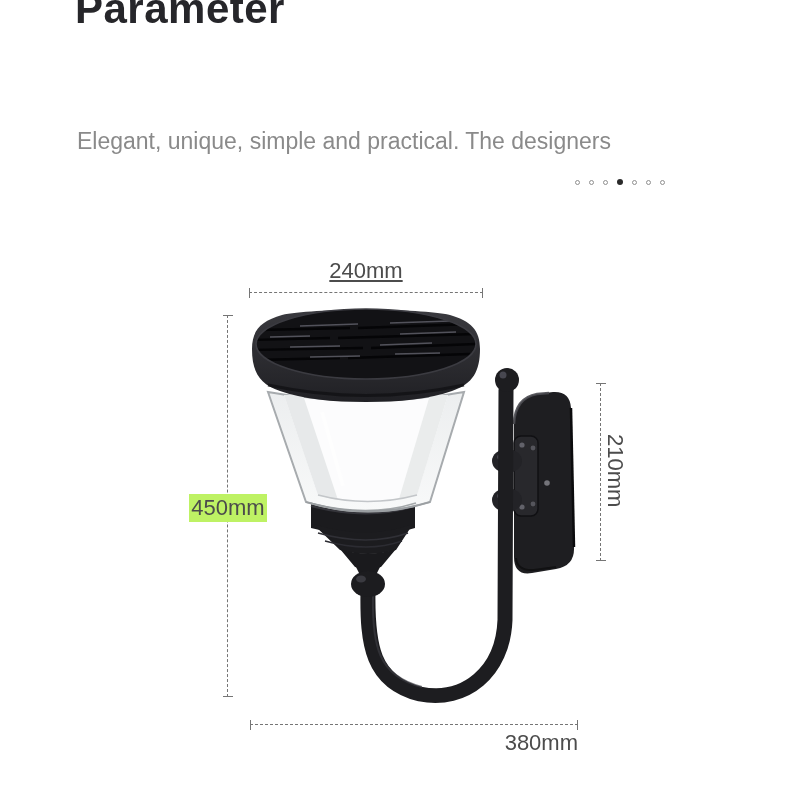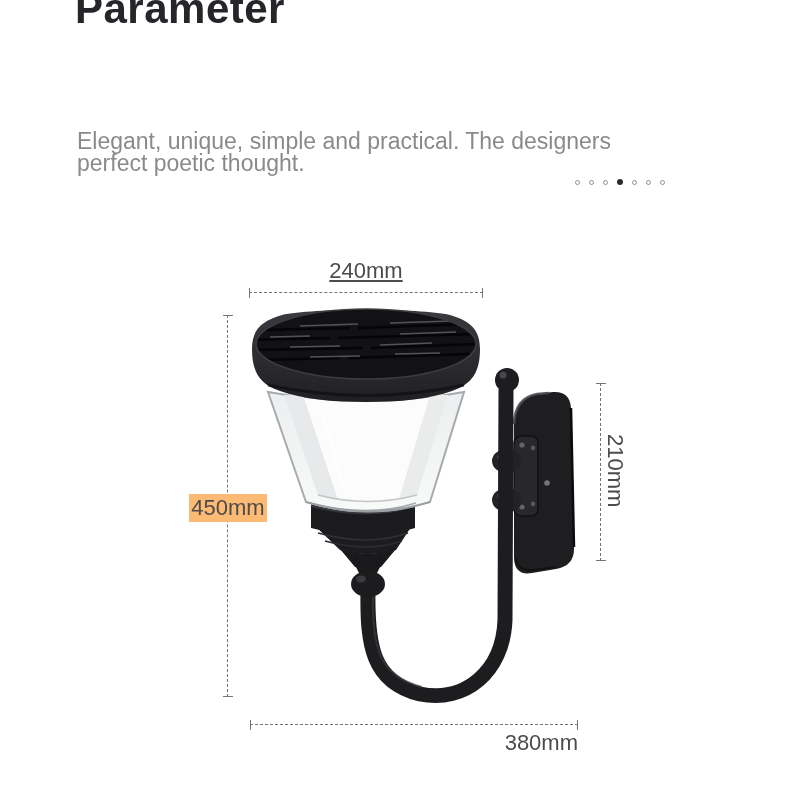--- a/index.html
+++ b/index.html
@@ -43,32 +43,31 @@
     content:"";position:absolute;left:-5px;width:10px;height:1px;
     background:var(--dimension-line,#757575);
   }
   .vline::before{top:0;} .vline::after{bottom:0;}
   .dim-label{
     position:absolute;color:var(--dimension-text,#4c4c4c);
     font-size:22px;line-height:24px;white-space:nowrap;
   }
   .dim-top{left:249px;top:259px;width:234px;text-align:center;text-decoration:underline;}
   .dim-bottom{left:250px;top:731px;width:328px;text-align:right;}
-  .dim-left{left:189px;top:494px;width:78px;text-align:center;background:#fdba74;padding:2px 0;}
+  .dim-left{left:189px;top:494px;width:78px;text-align:center;background:#bef264;padding:2px 0;}
   .dim-right{left:603px;top:434px;writing-mode:vertical-rl;text-orientation:mixed;}
   .figure-svg{position:absolute;left:0;top:0;}
 </style>
 </head>
 <body>
 
 <div class="page-title">Parameter</div>
 
 <div class="description">
   <div>Elegant, unique, simple and practical. The designers</div>
-  <div>perfect poetic thought.</div>
 </div>
 
 <div class="dots">
     <span class="dot"></span>
     <span class="dot"></span>
     <span class="dot"></span>
     <span class="dot active"></span>
     <span class="dot"></span>
     <span class="dot"></span>
     <span class="dot"></span>

